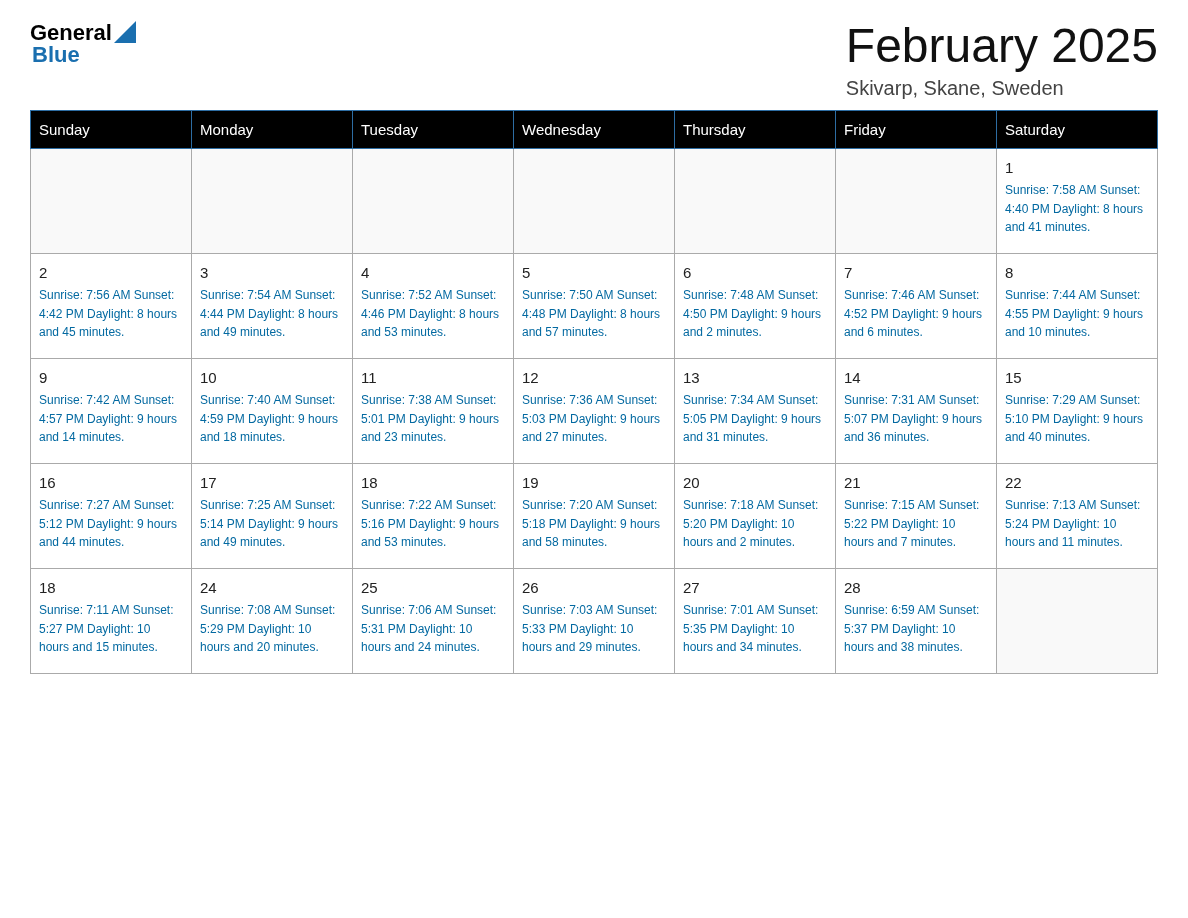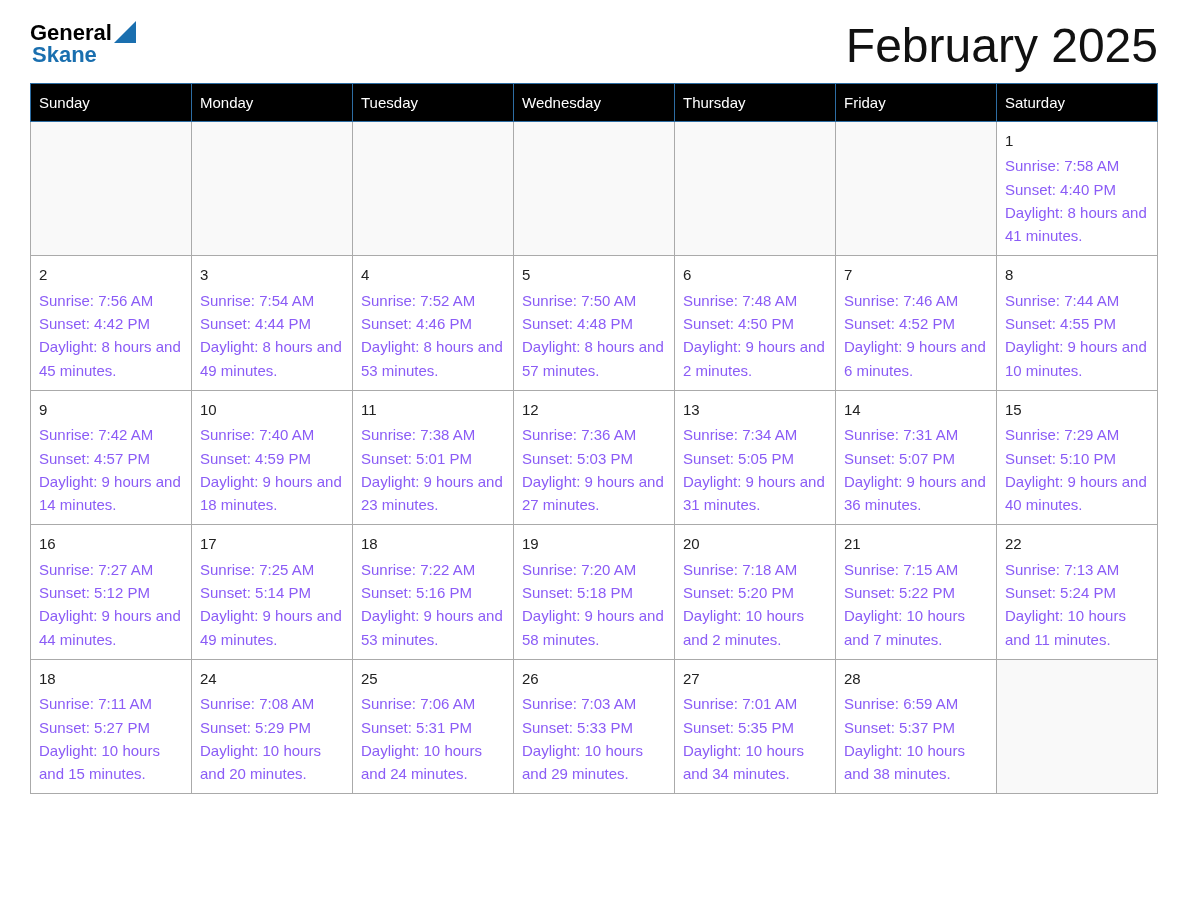--- a/index.html
+++ b/index.html
@@ -71,42 +71,43 @@
     tbody tr td.empty {
       background: #f9f9f9;
     }
     .day-number {
       font-size: 15px;
       font-weight: normal;
       display: block;
       margin-bottom: 2px;
     }
     .day-info {
-      font-size: 15px;
-      color: #8b5cf6;
+      font-size: 12px;
+      color: #0369a1;
       line-height: 1.55;
     }
   </style>
 </head>
 <body>
 
 <div class="header">
   <div class="logo">
     <div style="display:flex;flex-direction:column;align-items:flex-start;">
       <div style="display:flex;align-items:center;">
         <span class="logo-text-general">General</span>
         <svg width="22" height="22" viewBox="0 0 22 22" style="margin-left:2px;margin-top:-2px;">
           <polygon points="0,22 22,0 22,22" fill="#1a6faf"></polygon>
         </svg>
       </div>
-      <span class="logo-text-blue" style="margin-top:-4px;margin-left:2px;">Skane</span>
+      <span class="logo-text-blue" style="margin-top:-4px;margin-left:2px;">Blue</span>
     </div>
   </div>
   <div class="title-block">
     <div class="calendar-title">February 2025</div>
+    <div class="calendar-subtitle">Skivarp, Skane, Sweden</div>
   </div>
 </div>
 
 <table>
   <thead>
     <tr>
 
     <th>Sunday</th>
         <th>Monday</th>
         <th>Tuesday</th>

